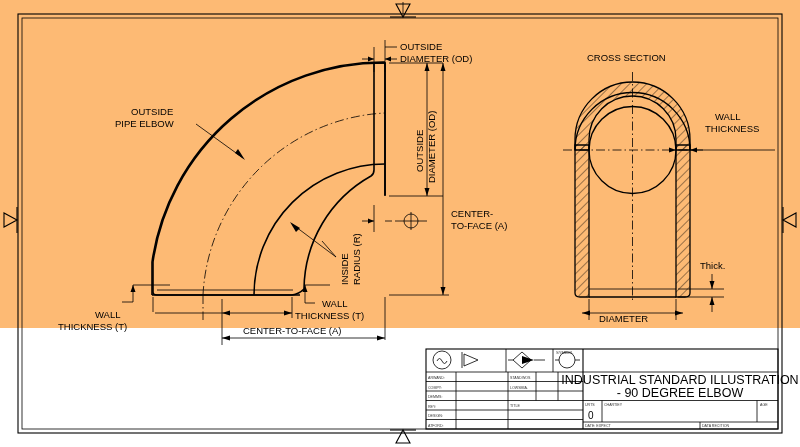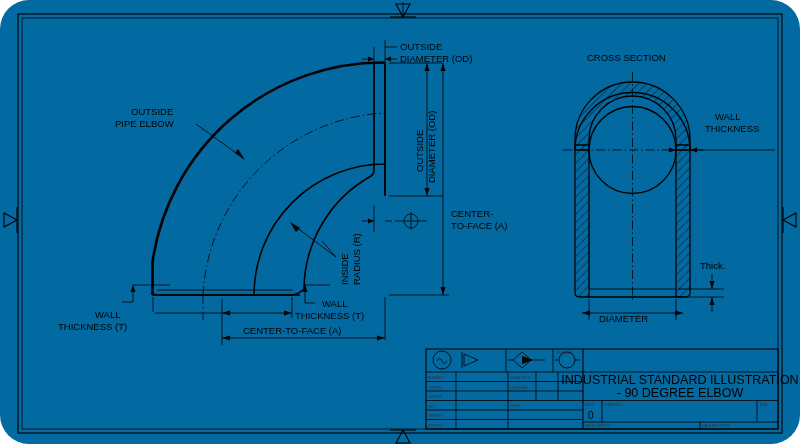--- a/index.html
+++ b/index.html
@@ -1,18 +1,18 @@
 <!DOCTYPE html>
 <html><head>
 <meta charset="utf-8">
 <style>
   html,body{margin:0;padding:0;background:#fff;}
   body{width:800px;height:447px;overflow:hidden;
        font-family:"Liberation Sans","DejaVu Sans",sans-serif;}
-  #sheet{position:relative;width:800px;height:444px;background:#0369a1;border-radius:29px;}
+  #sheet{position:relative;width:800px;height:328px;background:#fdba74;}
   svg{display:block;}
   text{font-family:"Liberation Sans","DejaVu Sans",sans-serif;fill:#000;}
   .lbl{font-size:9.5px;}
   .title-main{font-size:12.5px;}
   .micro{font-size:3.6px;fill:#333;}
   .micro2{font-size:4.2px;fill:#333;}
   .num{font-size:10px;}
   .ln{stroke:#000;fill:none;}
   .thin{stroke-width:0.8;}
   .med{stroke-width:1.1;}

